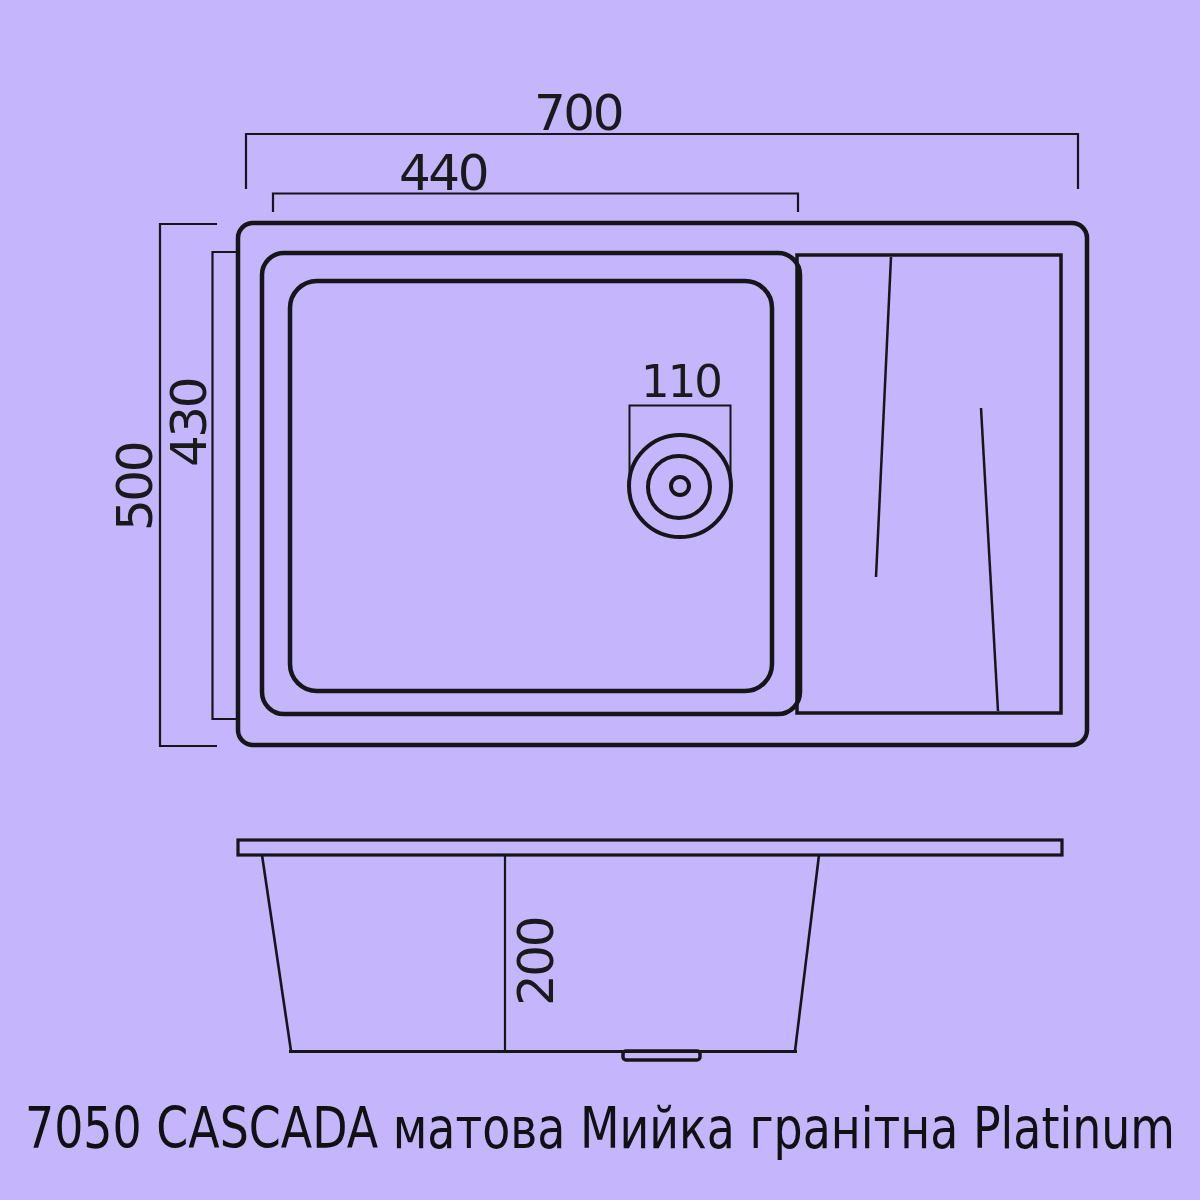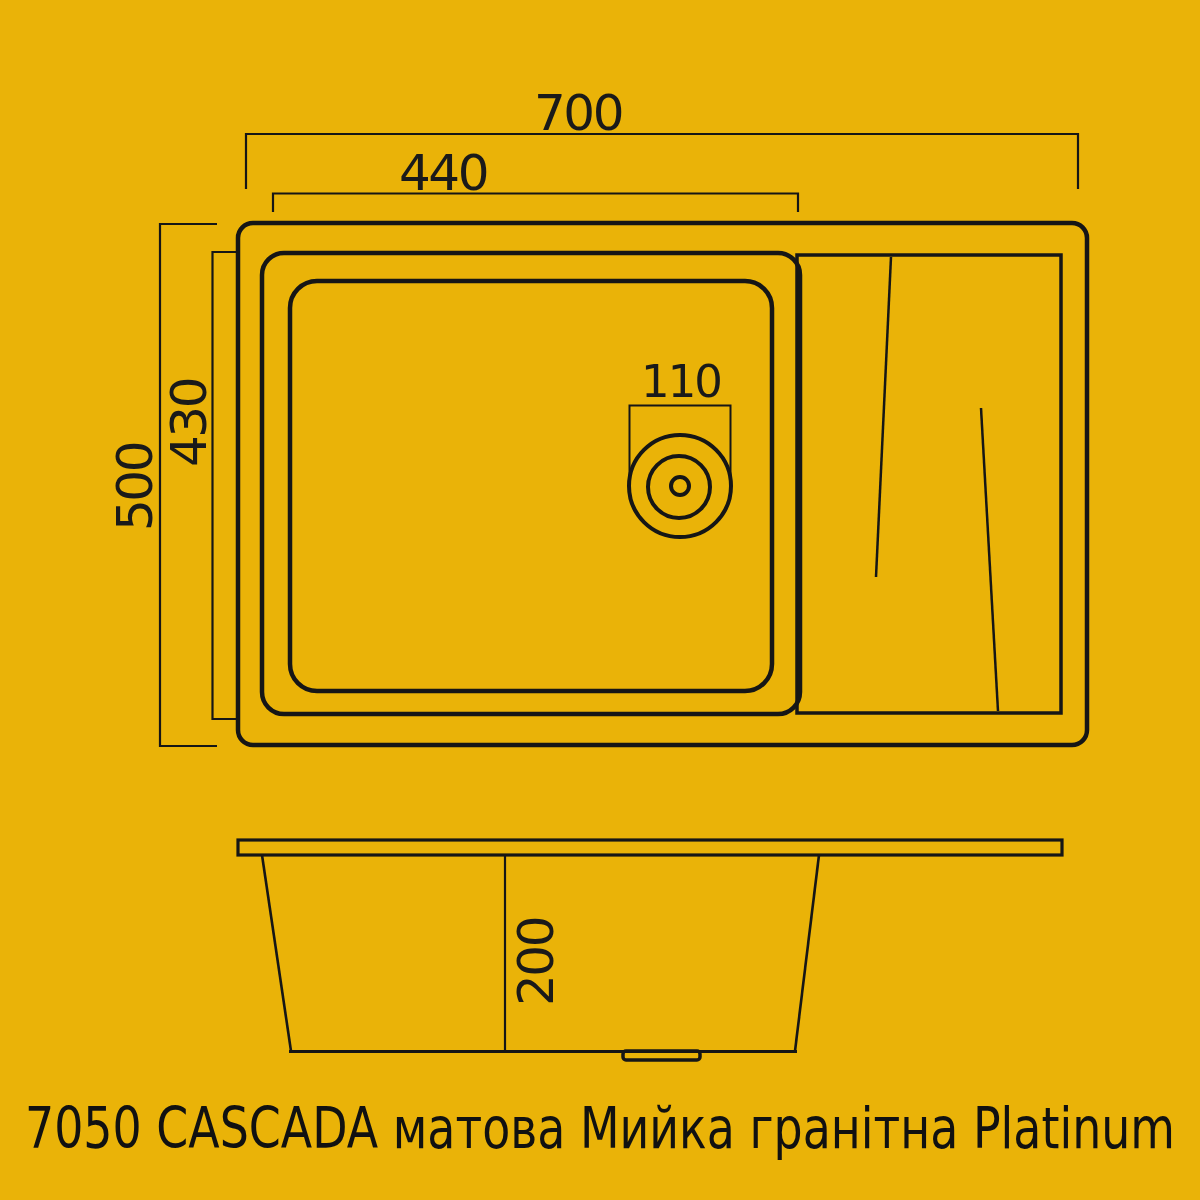--- a/index.html
+++ b/index.html
@@ -4,21 +4,21 @@
 <style>
   html, body {
     margin: 0;
     padding: 0;
     background: #ffffff;
   }
   .canvas {
     position: relative;
     width: 1200px;
     height: 1200px;
-    background: #eab308;
+    background: #c4b5fd;
     overflow: hidden;
     font-family: "DejaVu Sans", "Liberation Sans", sans-serif;
   }
   svg { display: block; }
   .stroke {
     fill: none;
     stroke: #161616;
     stroke-linecap: butt;
     stroke-linejoin: miter;
   }

